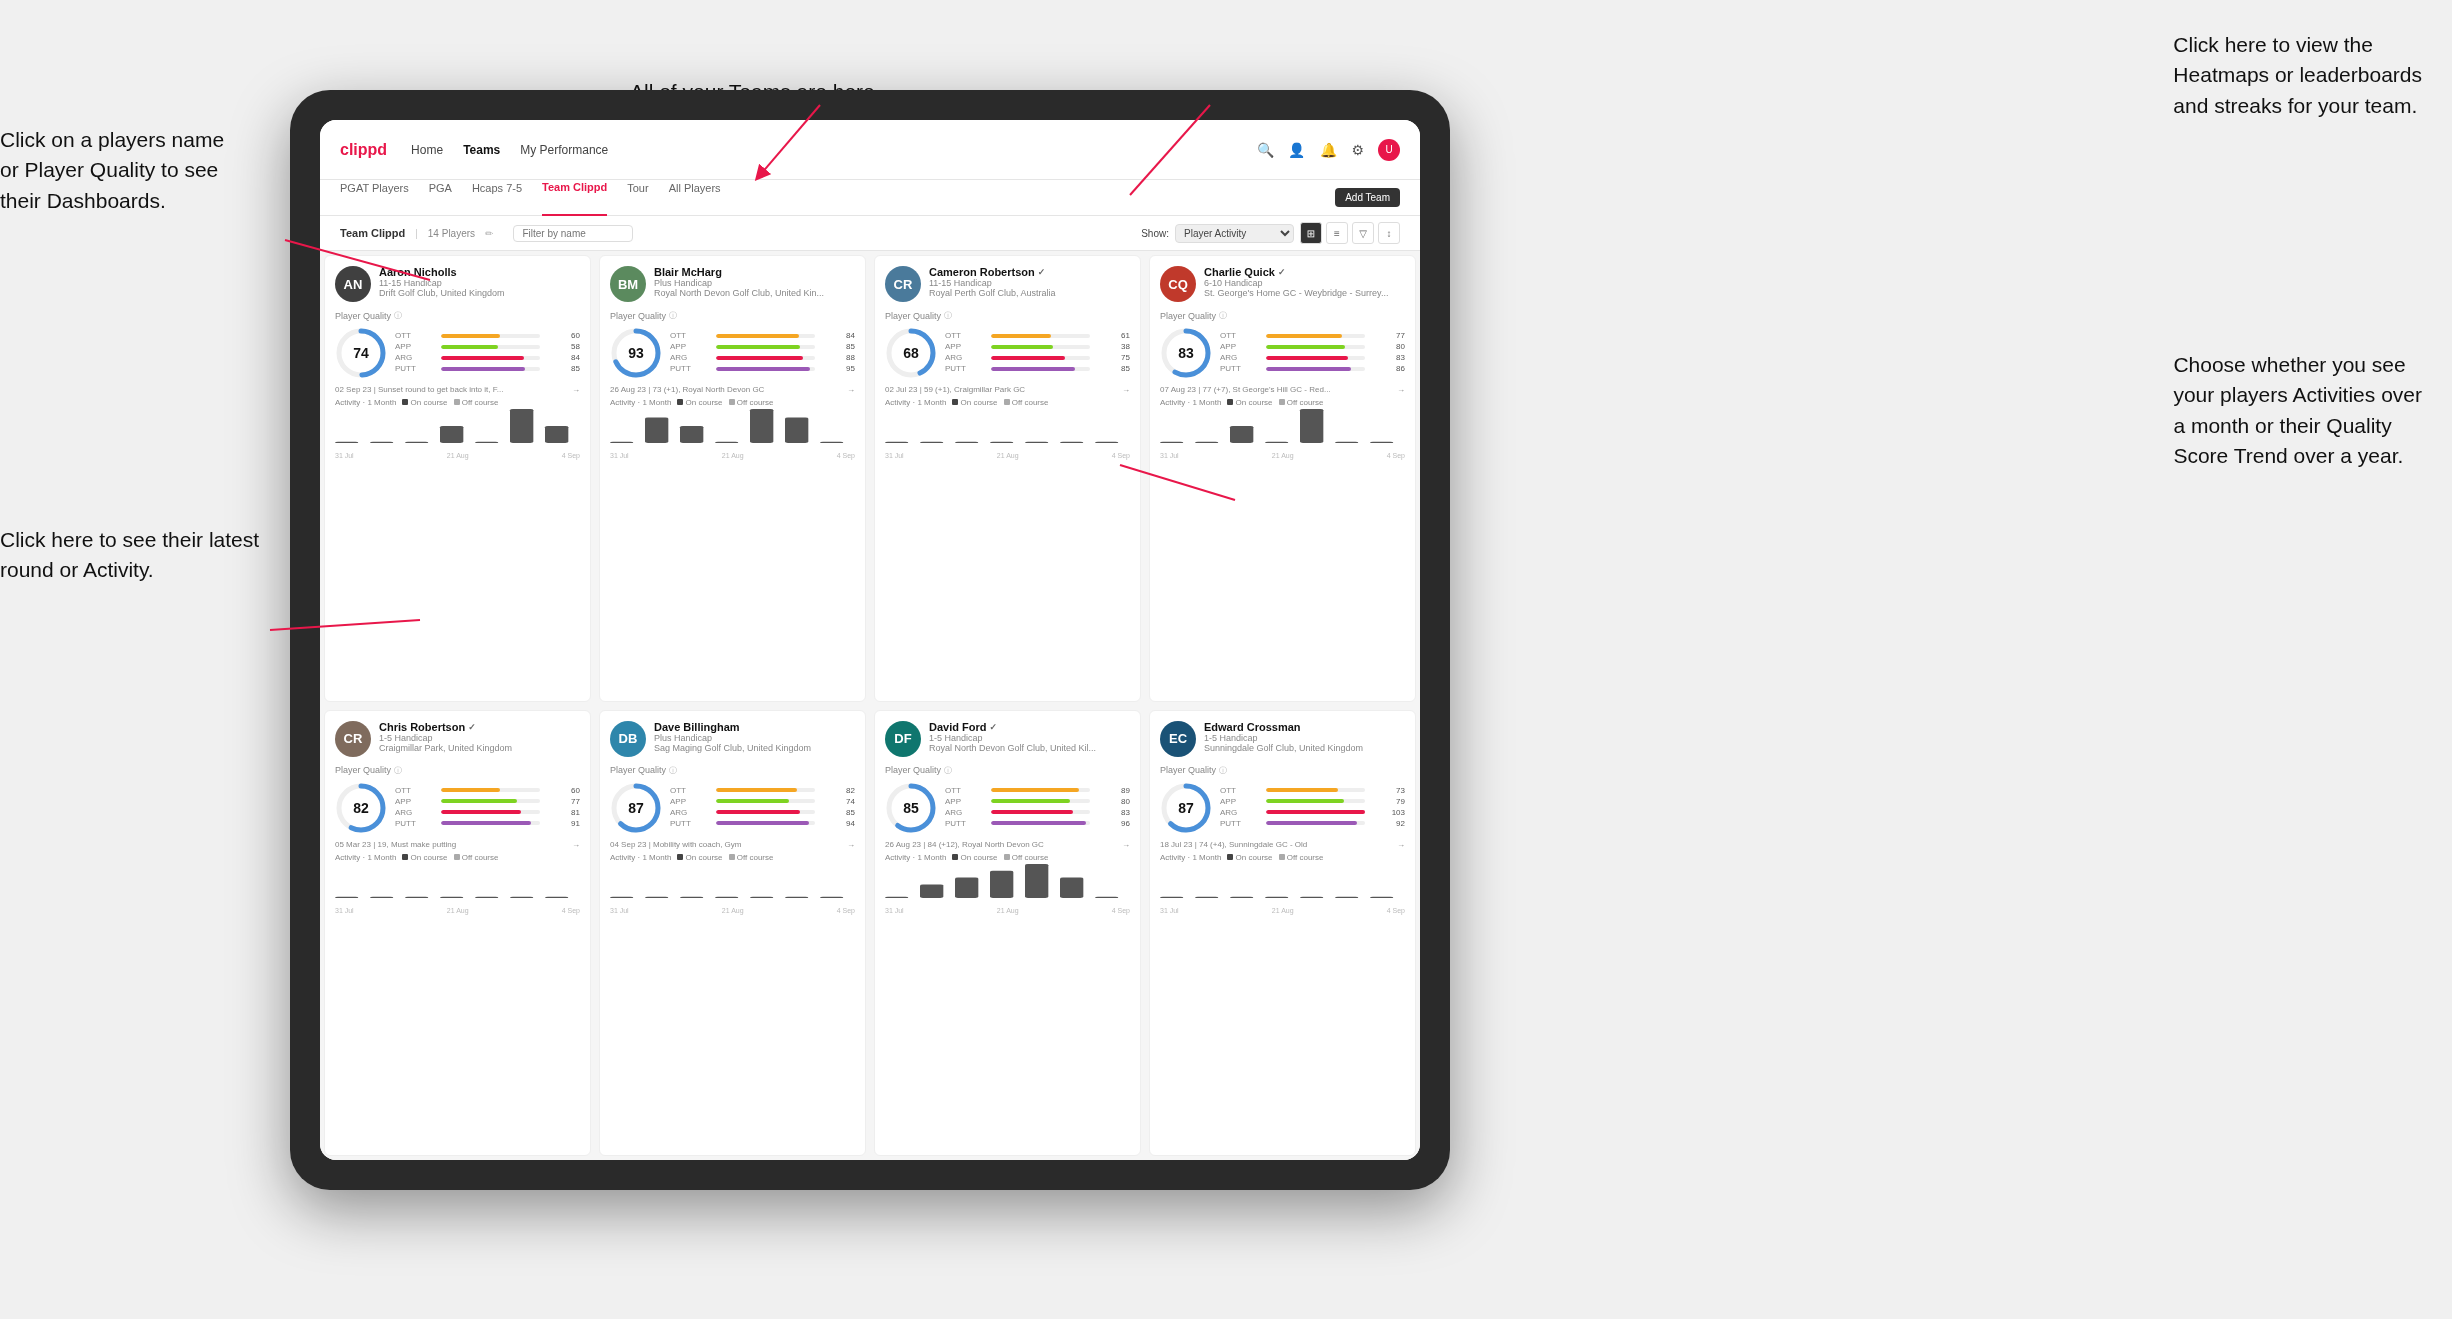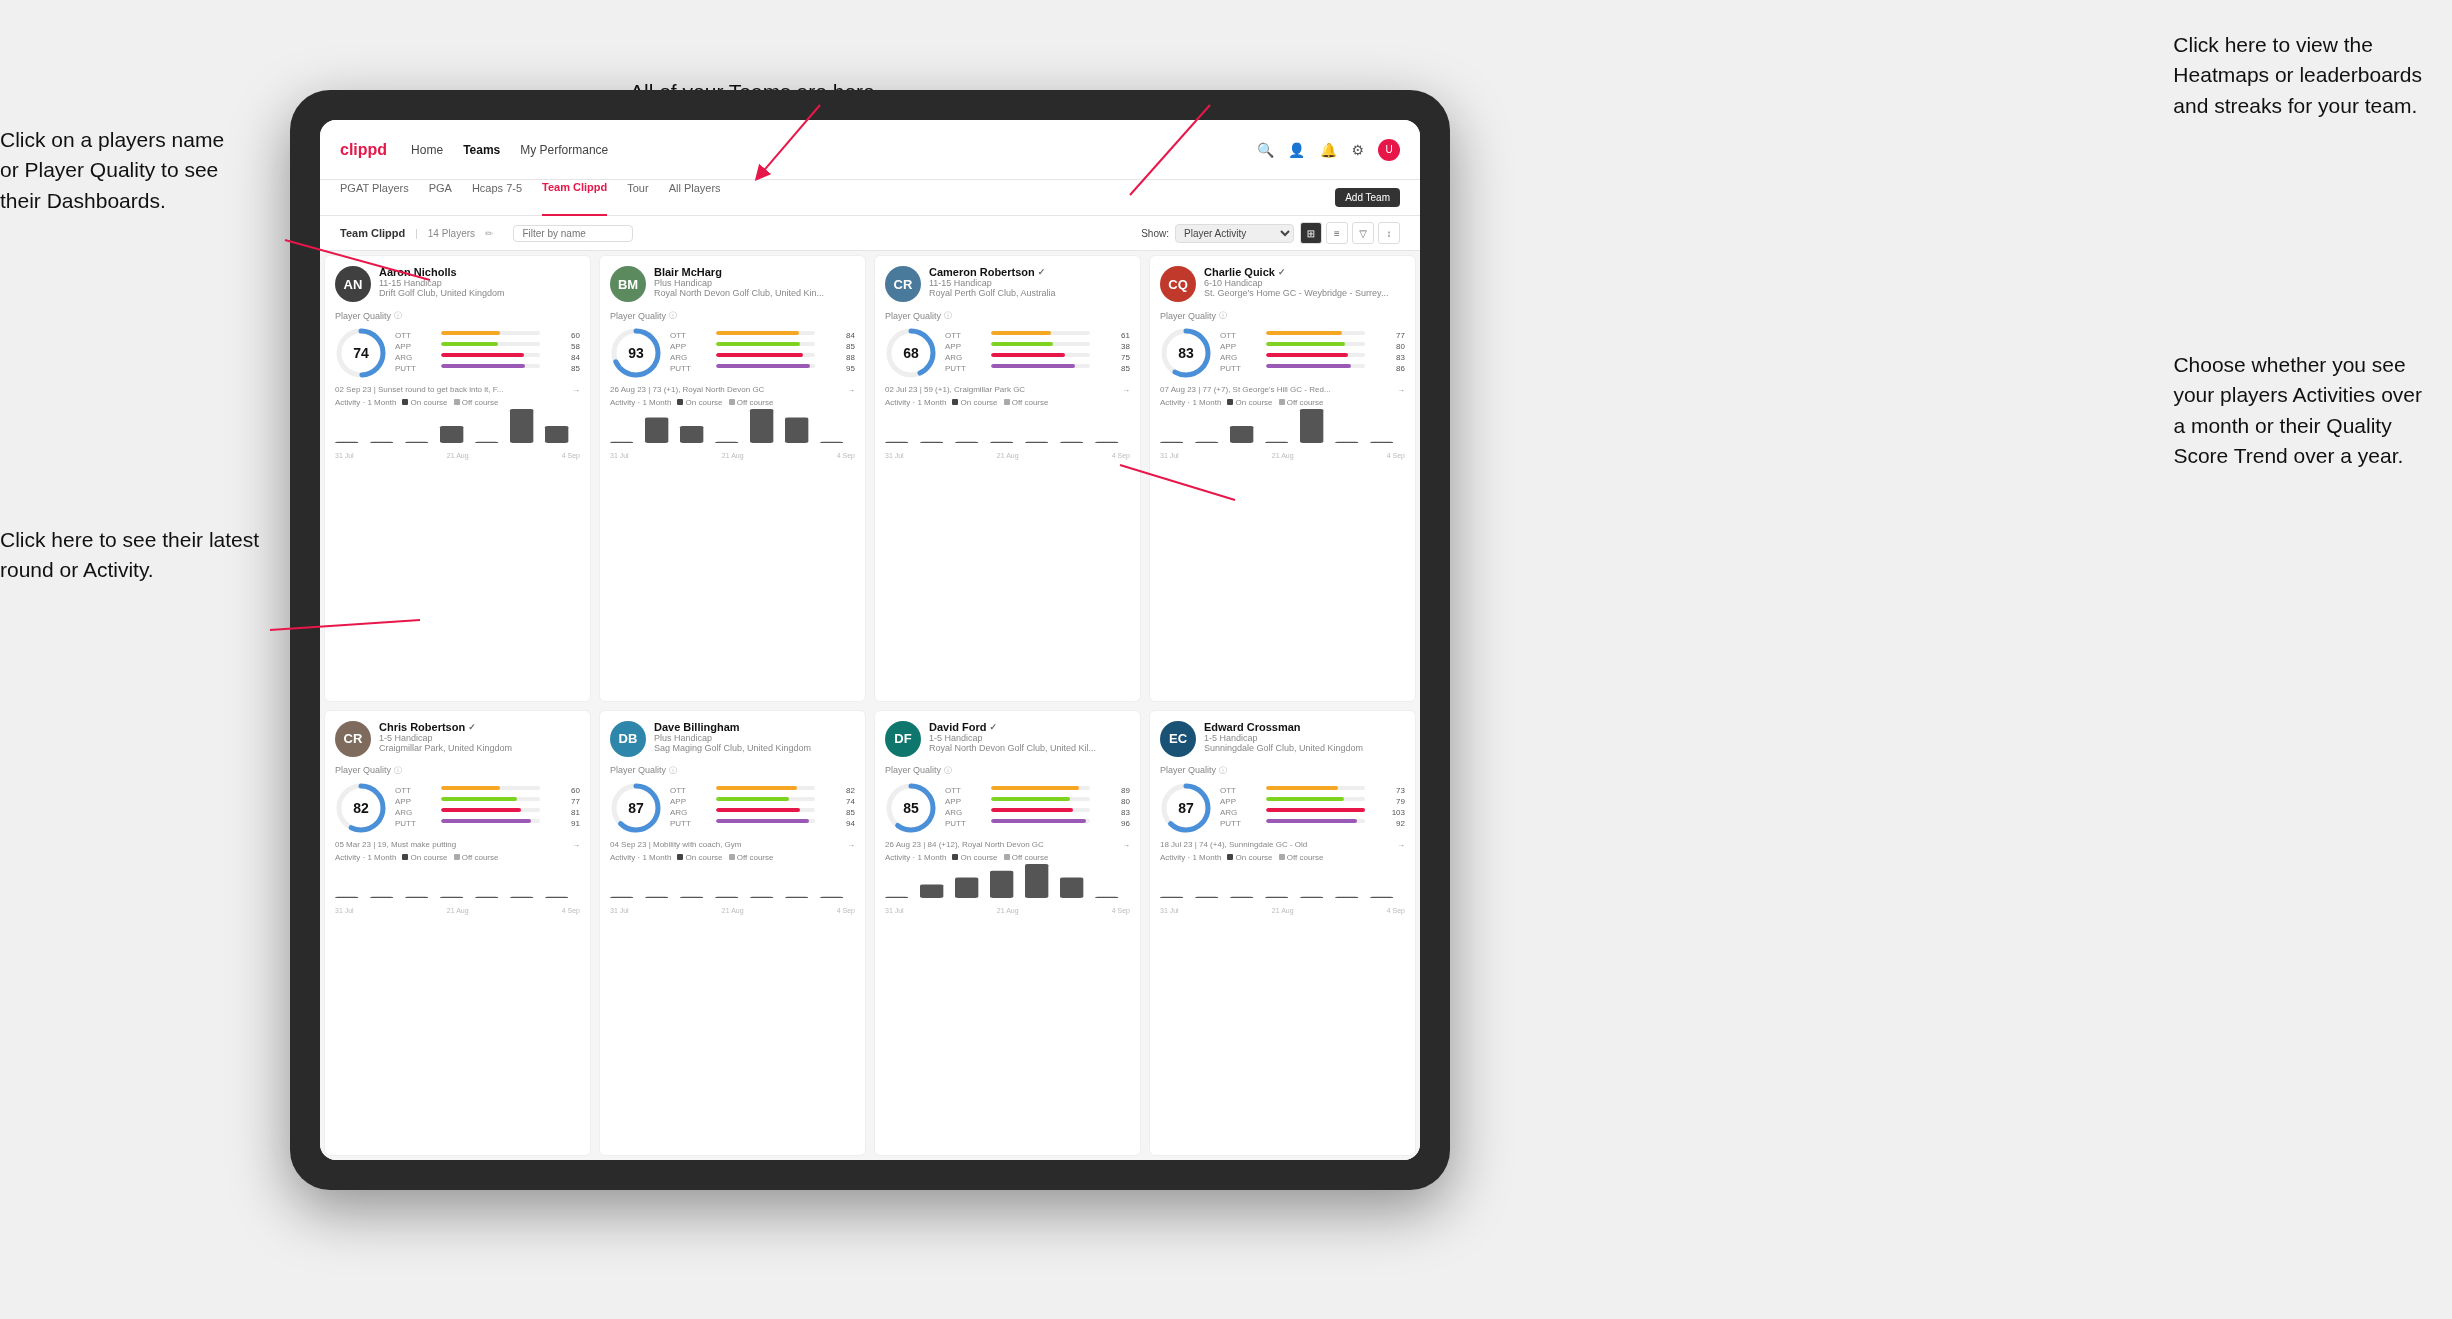--- a/index.html
+++ b/index.html
@@ -269,20 +269,21 @@
       transform: translate(-50%, -50%);
       font-size: 14px;
       font-weight: 700;
       color: #111;
     }
     .stats-list {
       flex: 1;
     }
     .stat-row {
       display: flex;
+      align-items: center;
       gap: 20px;
       margin-bottom: 2px;
       font-size: 8px;
     }
     .stat-label {
       width: 26px;
       color: #888;
       font-size: 8px;
     }
     .stat-bar-container {

